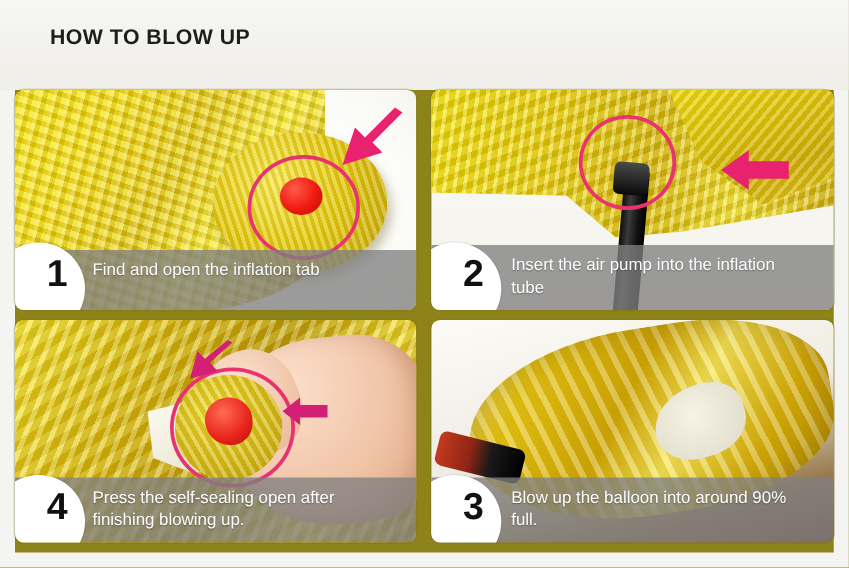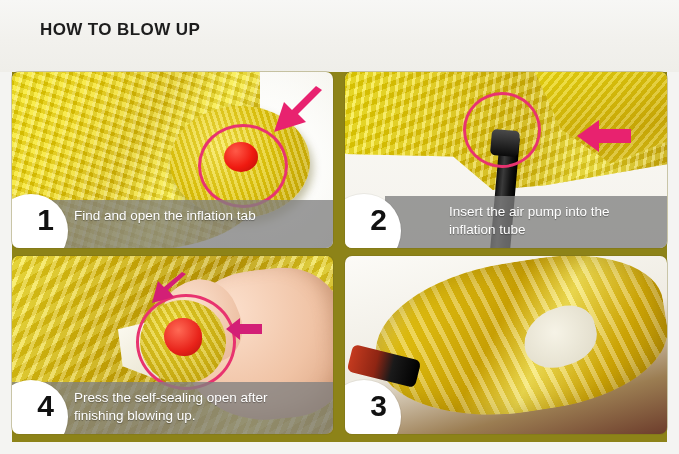--- a/index.html
+++ b/index.html
@@ -174,21 +174,21 @@
   .caption{
     position:absolute;left:0;right:0;bottom:0;
     background:rgba(128,128,128,.78);
     color:#ffffff;
     font-size:13.5px;line-height:18px;
     padding:7px 28px 9px 62px;
     box-sizing:border-box;
     min-height:48px;
     text-shadow:0 1px 1px rgba(0,0,0,.35);
   }
-  .p2 .caption,.p3 .caption{padding-left:64px;margin-left:40px;}
+  .p2 .caption,.p3 .caption{padding-left:64px;}
 
   
   .badge{
     position:absolute;left:-18px;bottom:-20px;
     width:74px;height:74px;border-radius:50%;
     background:#ffffff;
     box-shadow:0 0 0 1px rgba(0,0,0,.05);
   }
   .badge span{
     position:absolute;right:14px;top:9px;
@@ -267,18 +267,19 @@
       <span>4</span>
     </div>
   </div>
 
   <div class="panel p3">
     <div class="photo p3-bg">
       <div class="p3-balloon"></div>
       <div class="p3-hole"></div>
       <div class="p3-nozzle"></div>
     </div>
+    <div class="caption">Blow up the balloon into around 90% full.</div>
     <div class="badge">
       <span>3</span>
     </div>
   </div>
 
 </div>
 
 </body></html>

